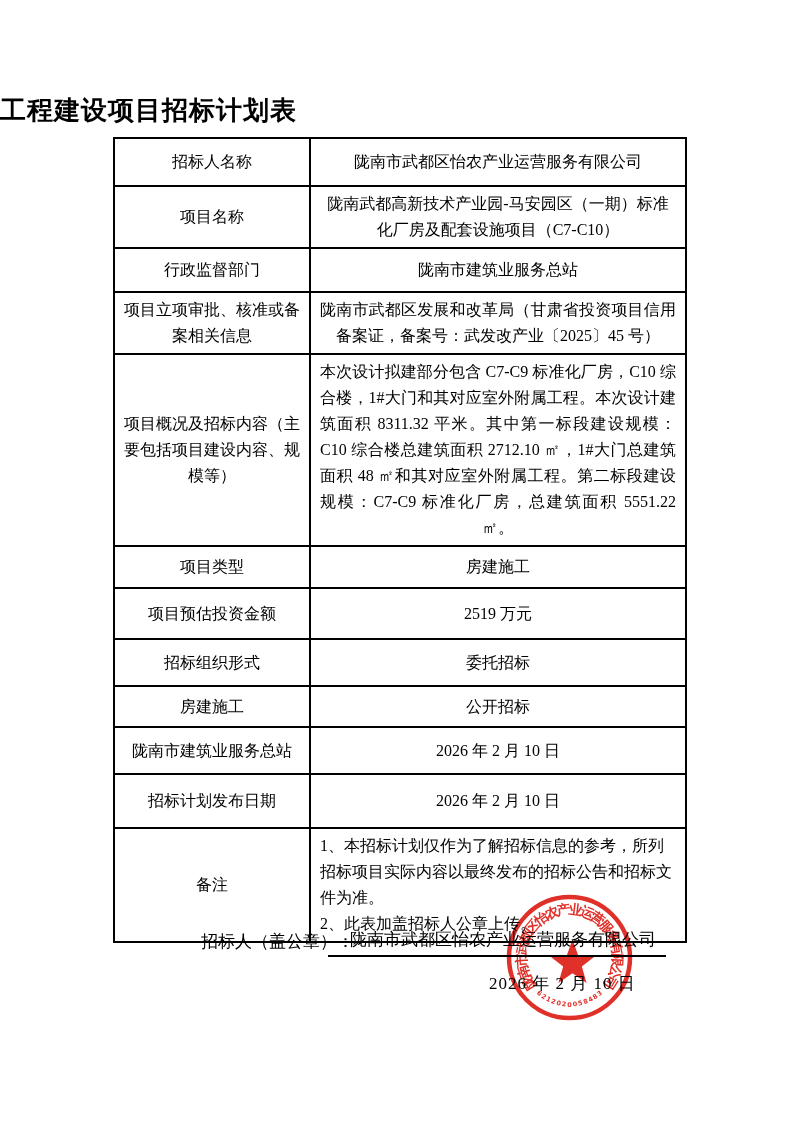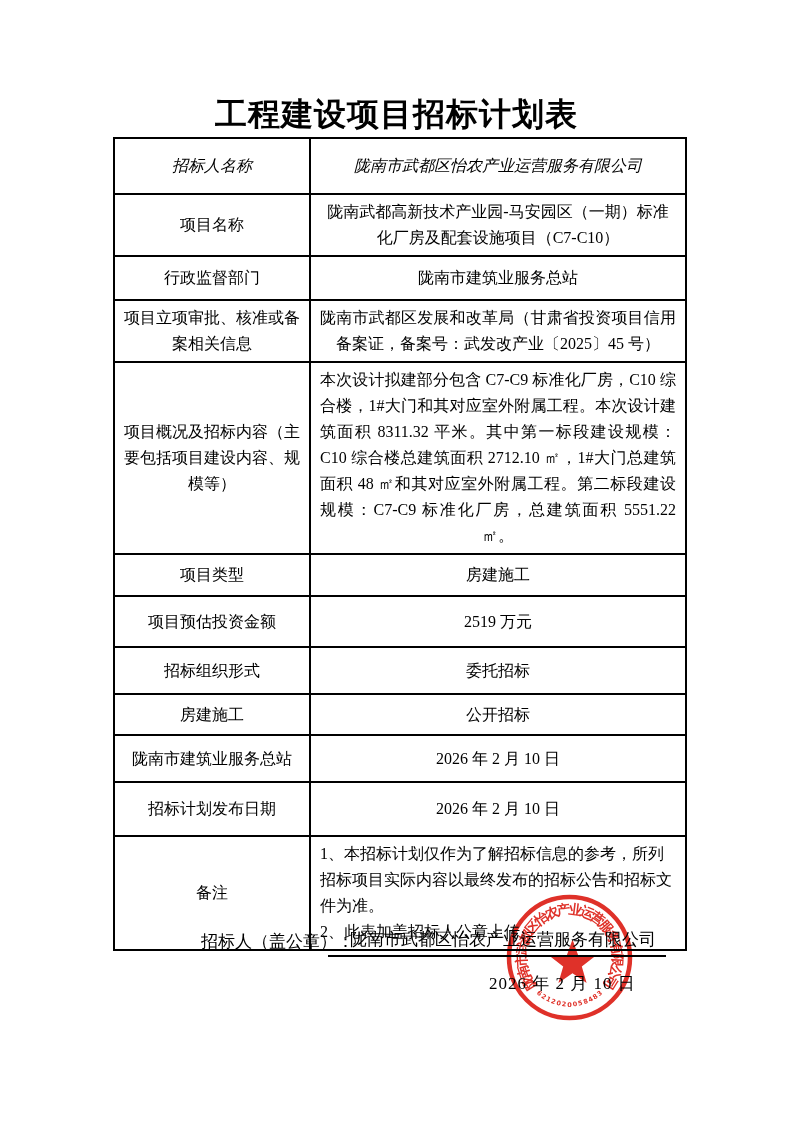--- a/index.html
+++ b/index.html
@@ -9,22 +9,22 @@
     position: relative;
     font-family: "Liberation Serif", "DejaVu Serif", serif;
     color: #000;
     overflow: hidden;
   }
 
   .page-title {
     position: absolute;
     top: 93px; left: 0;
     width: 100%;
-    text-align: center;
-    font-size: 32px;
+    text-align: left;
+    font-size: 26px;
     font-weight: bold;
     letter-spacing: 1px;
   }
 
   table.bid-table {
     position: absolute;
     top: 137px; left: 113px;
     width: 572px;
     border-collapse: collapse;
     table-layout: fixed;
@@ -46,21 +46,21 @@
   .bid-table td.value.fill {
     text-align: justify;
     text-align-last: center;
   }
   .bid-table td.value.remark {
     text-align: left;
     white-space: pre-line;
     margin-top: 12px;
   }
   
-  .bid-table tr:nth-child(1)  td { height: 56px; font-style: italic; }
+  .bid-table tr:nth-child(1)  td { height: 48px; }
   .bid-table tr:nth-child(2)  td { height: 54px; }
   .bid-table tr:nth-child(3)  td { height: 44px; }
   .bid-table tr:nth-child(4)  td { height: 52px; }
   .bid-table tr:nth-child(5)  td { height: 158px; }
   .bid-table tr:nth-child(6)  td { height: 42px; }
   .bid-table tr:nth-child(7)  td { height: 51px; border-radius: 15px; }
   .bid-table tr:nth-child(8)  td { height: 47px; border-radius: 19px; }
   .bid-table tr:nth-child(9)  td { height: 41px; }
   .bid-table tr:nth-child(10) td { height: 47px; }
   .bid-table tr:nth-child(11) td { height: 54px; }

